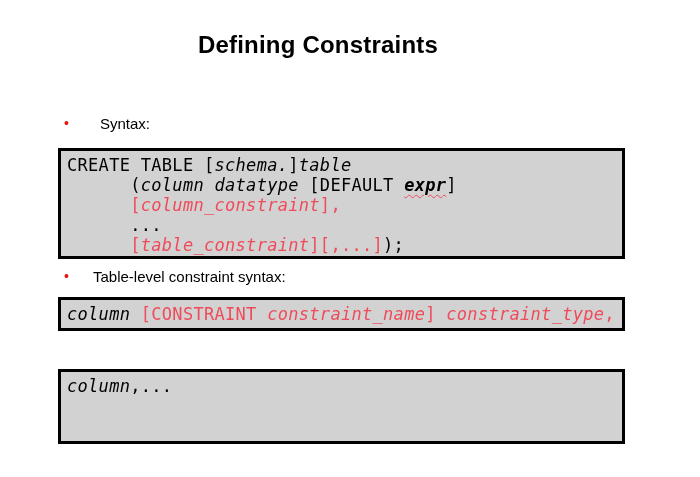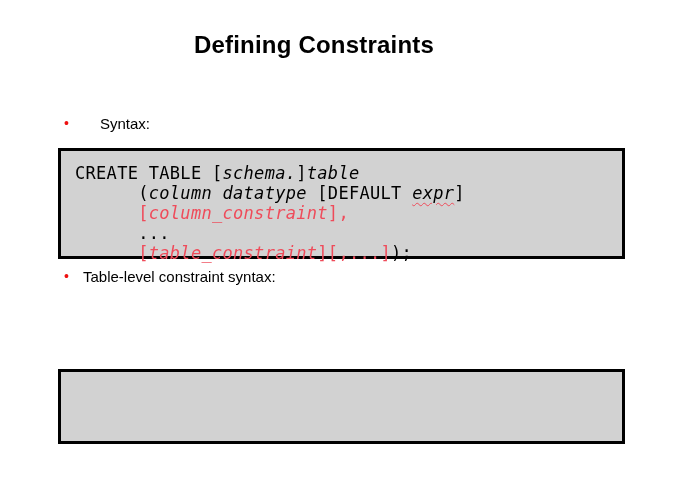--- a/index.html
+++ b/index.html
@@ -3,20 +3,21 @@
 <meta charset="utf-8">
 <style>
   html, body { margin: 0; padding: 0; background: #ffffff; }
   .slide {
     position: relative;
     width: 628px;
     height: 477px;
     background: #ffffff;
     font-family: "Liberation Sans", sans-serif;
     overflow: hidden;
+    padding-left: 8px;
   }
   .title {
     position: absolute;
     top: 31px;
     left: 0;
     width: 100%;
     text-align: center;
     font-size: 24px;
     font-weight: bold;
     color: #000000;
@@ -30,66 +31,70 @@
   }
   .bullet-label {
     position: absolute;
     font-size: 15px;
     color: #000000;
     white-space: nowrap;
   }
   #bullet1-dot  { left: 64px;  top: 116px; }
   #bullet1-text { left: 100px; top: 115px; text-align: right; }
   #bullet2-dot  { left: 64px;  top: 269px; }
-  #bullet2-text { left: 83px;  top: 268px; }
+  #bullet2-text { left: 93px;  top: 268px; }
   .codebox {
     position: absolute;
     left: 58px;
     width: 567px;
     background: var(--box-bg, #d2d2d2);
     border: 3px solid var(--box-border, #000000);
     box-sizing: border-box;
   }
   #box1 { top: 148px; height: 111px; }
   #box2 { top: 297px; height: 34px;  }
   #box3 { top: 369px; height: 75px;  }
   .codebox pre {
-    margin: 8px;
+    margin: 0;
     padding: 4px 0 0 6px;
     font-family: "DejaVu Sans Mono", "Liberation Mono", monospace;
     font-size: 17px;
     line-height: 20px;
     letter-spacing: 0.3px;
     color: #000000;
   }
   .codebox pre .red { color: var(--code-red, #ef4b5a); }
   .codebox pre .it  { font-style: italic; }
   .codebox pre .wavy {
     text-decoration-line: underline;
     text-decoration-style: wavy;
     text-decoration-color: var(--code-red, #ef4b5a);
     text-decoration-thickness: 1px;
     text-underline-offset: 3px;
+    font-weight: bold;
   }
 </style>
 </head>
 <body>
 
 <div class="slide">
 
   <div class="title">Defining Constraints</div>
 
   <span id="bullet1-dot" class="bullet-dot">•</span>
   <span id="bullet1-text" class="bullet-label">Syntax:</span>
 
   <div id="box1" class="codebox">
     <pre><div><span>CREATE TABLE [</span><span class="it">schema.</span><span>]</span><span class="it">table</span></div><div><span>      (</span><span class="it">column</span><span> </span><span class="it">datatype</span><span> [DEFAULT </span><span class="it wavy">expr</span><span>]</span></div><div><span>      </span><span class="red">[</span><span class="red it">column_constraint</span><span class="red">],</span></div><div><span>      ...</span></div><div><span>      </span><span class="red">[</span><span class="red it">table_constraint</span><span class="red">][,...]</span><span>);</span></div></pre>
   </div>
 
   <span id="bullet2-dot" class="bullet-dot">•</span>
   <span id="bullet2-text" class="bullet-label">Table-level constraint syntax:</span>
 
+  <div id="box2" class="codebox">
+    <pre><div><span class="it">column</span><span> </span><span class="red">[CONSTRAINT </span><span class="red it">constraint_name</span><span class="red">] </span><span class="red it">constraint_type</span><span class="red">,</span></div></pre>
+  </div>
 
   <div id="box3" class="codebox">
-    <pre></pre>
+    <pre><div><span class="it">column</span><span>,...</span></div></pre>
   </div>
 
 </div>
 
 </body></html>

